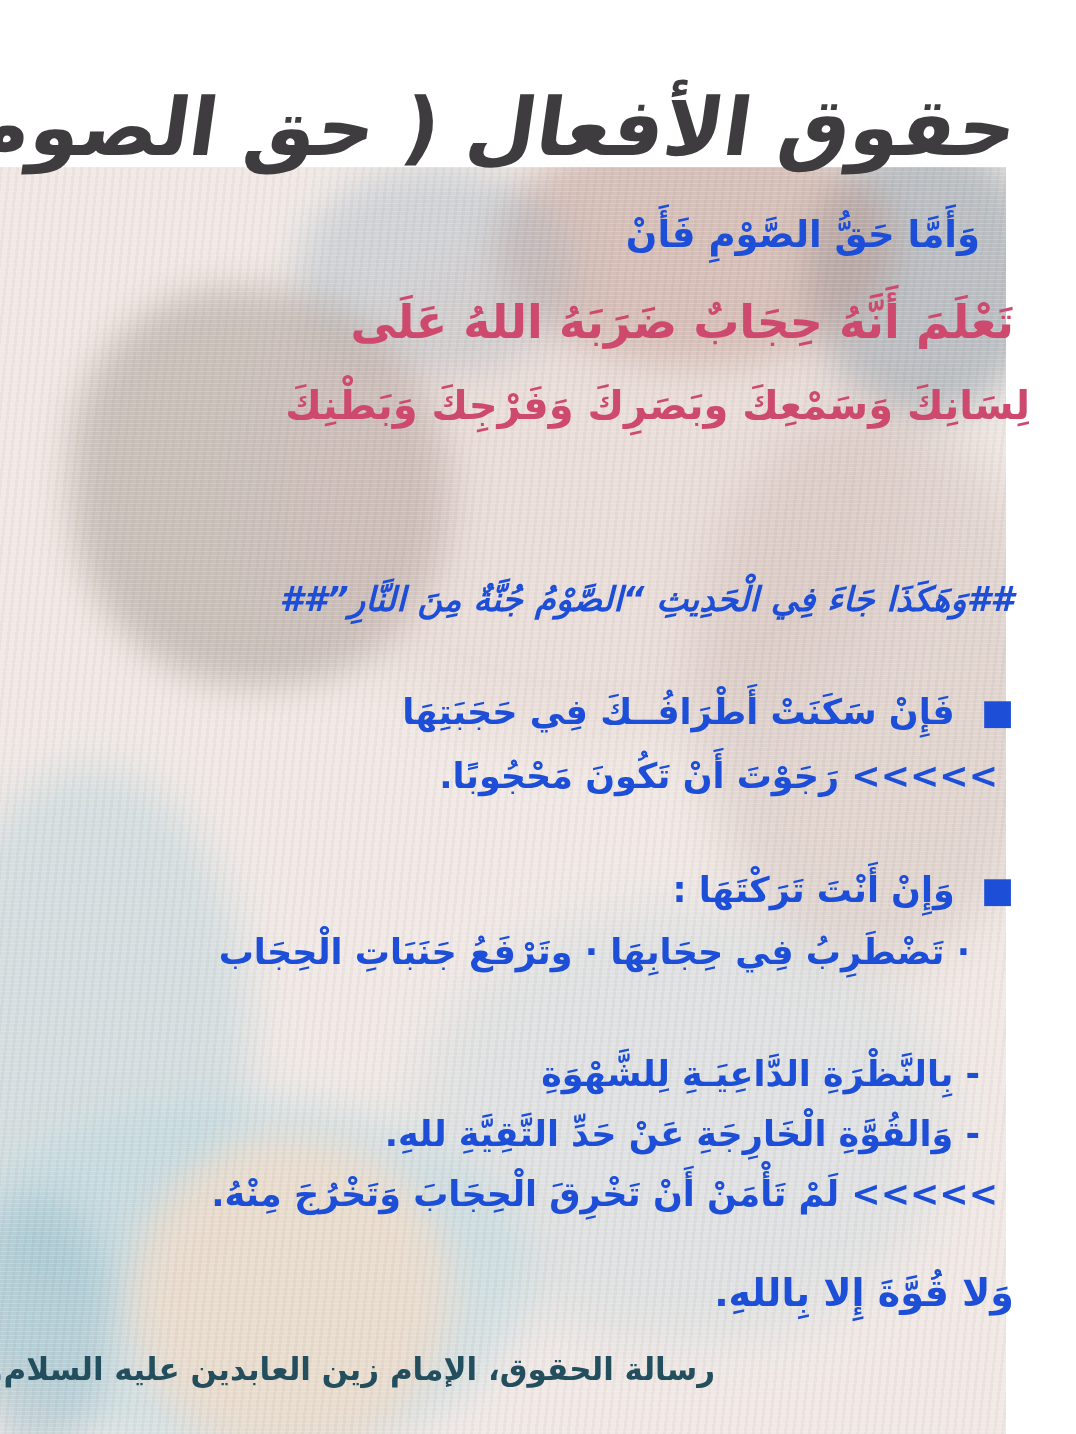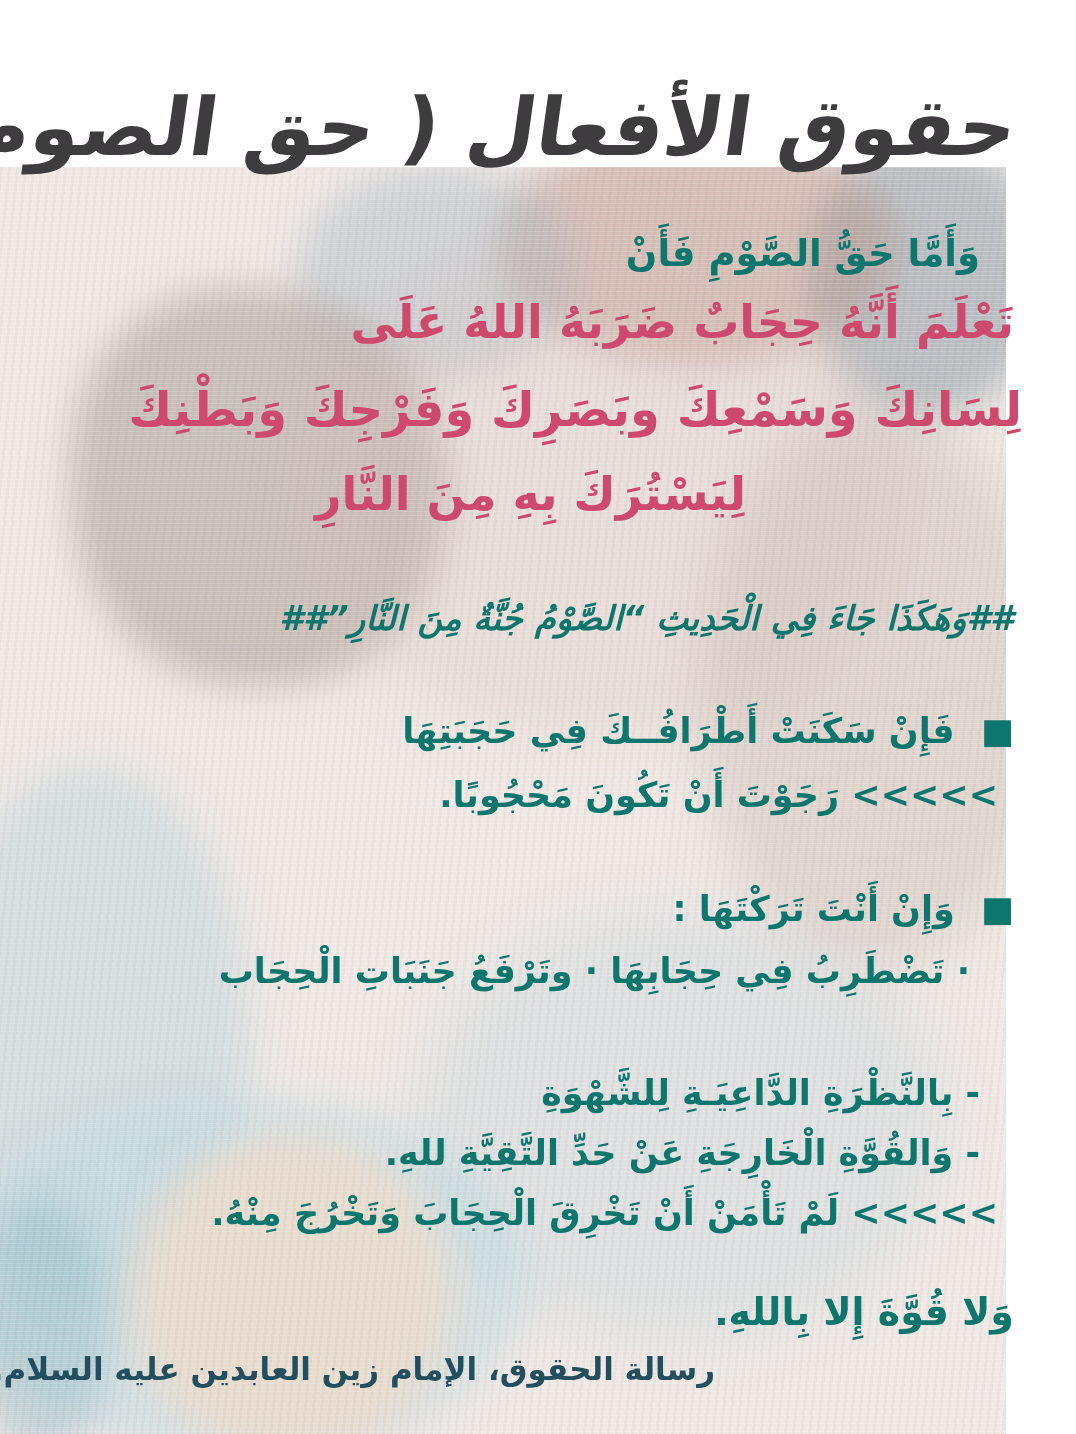--- a/index.html
+++ b/index.html
@@ -42,26 +42,26 @@
   }
   
   .line{position:absolute;margin:0;line-height:1.15;white-space:nowrap;z-index:5;}
   .title{
     top:88px;right:60px;
     font-size:80px;line-height:1;
     color:#3e3c3e;
     transform:skewX(-8deg);
     transform-origin:center;
   }
-  .blue {color:#0f766e;margin-top:19px;}
+  .blue {color:#1d4ed8;}
   .pink {color:#cd4a6e;}
   .teal {color:#224e5e;}
   .intro   {top:214px;right:96px;font-size:37px;}
   .pink1   {top:296px;right:62px;font-size:46px;margin-left:20px;}
-  .pink2   {top:382px;right:54px;font-size:48px;}
+  .pink2   {top:382px;right:46px;font-size:40px;}
   .pink3   {top:468px;right:330px;font-size:46px;}
   .hadith  {top:580px;right:62px;font-size:34px;font-style:italic;}
   .calm1   {top:692px;right:62px;font-size:35px;}
   .calm2   {top:756px;right:78px;font-size:35px;}
   .neg1    {top:870px;right:62px;font-size:35px;}
   .neg2    {top:932px;right:106px;font-size:35px;}
   .neg3    {top:994px;right:96px;font-size:35px;}
   .neg4    {top:1054px;right:96px;font-size:35px;}
   .neg5    {top:1114px;right:96px;font-size:35px;}
   .neg6    {top:1174px;right:78px;font-size:35px;}
@@ -87,21 +87,20 @@
     <div class="blob tan-bottom"></div>
     <div class="blob teal-edge"></div>
   </div>
 
   <h1 class="line title">حقوق الأفعال ( حق الصوم )</h1>
 
   <p class="line blue intro">وَأَمَّا حَقُّ الصَّوْمِ فَأَنْ</p>
 
   <p class="line pink pink1">تَعْلَمَ أَنَّهُ حِجَابٌ ضَرَبَهُ اللهُ عَلَى</p>
   <p class="line pink pink2">لِسَانِكَ وَسَمْعِكَ وبَصَرِكَ وَفَرْجِكَ وَبَطْنِكَ</p>
-  <p class="line pink pink3">لِيَسْتُرَكَ بِهِ مِنَ النَّارِ</p>
 
   <p class="line blue hadith">##وَهَكَذَا جَاءَ فِي الْحَدِيثِ “الصَّوْمُ جُنَّةٌ مِنَ النَّارِ”##</p>
 
   <p class="line blue calm1">
     <span class="bullet">■</span>
     <span>فَإِنْ سَكَنَتْ أَطْرَافُــكَ فِي حَجَبَتِهَا</span>
   </p>
   <p class="line blue calm2">&gt;&gt;&gt;&gt;&gt; رَجَوْتَ أَنْ تَكُونَ مَحْجُوبًا.</p>
 
   <p class="line blue neg1">

